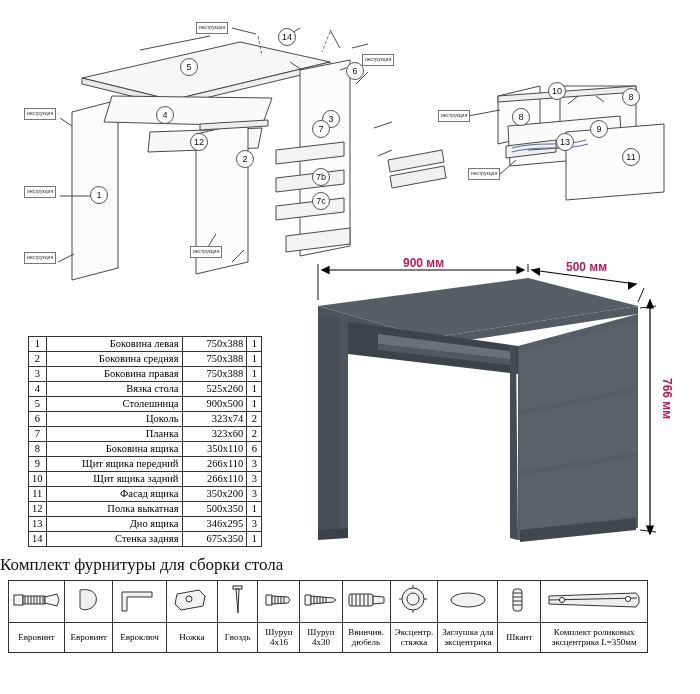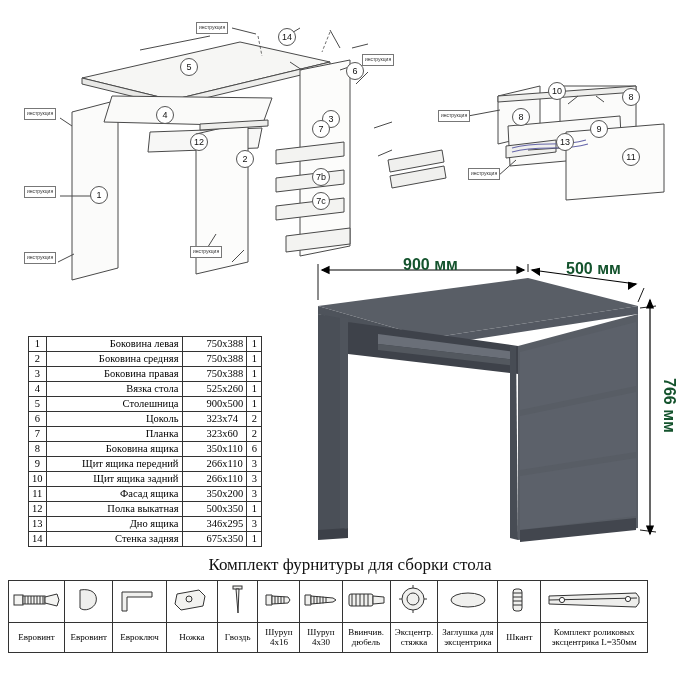--- a/index.html
+++ b/index.html
@@ -30,29 +30,29 @@
     position:absolute; left:28px; top:336px;
     border-collapse:collapse;
     font-family:"Liberation Serif", serif;
     font-size:10.5px;
   }
   .parts td {
     border:1px solid #333; padding:0px 3px; height:14.2px; line-height:14px;
   }
   .parts td.num { width:15px; text-align:center; }
   .parts td.nm  { width:136px; text-align:right; }
-  .parts td.sz  { width:56px; text-align:left;padding-left:24px; }
+  .parts td.sz  { width:56px; text-align:right;padding-left:24px; }
   .parts td.qt  { width:15px; text-align:center; }
 
-  .dimtxt { position:absolute; font-family:"Liberation Sans", sans-serif; font-size:16px; font-weight:bold; color:#14532d; }
+  .dimtxt { position:absolute; font-family:"Liberation Sans", sans-serif; font-size:12px; font-weight:bold; color:#be185d; }
   .dimtxt.vert { writing-mode:vertical-rl; text-orientation:mixed; }
 
   
   .kit-title {
-    position:absolute; left:0; top:555px; width:700px; text-align:center;
+    position:absolute; left:0; top:555px; width:700px; text-align:left;
     font-family:"Liberation Serif", serif; font-size:17px; color:#111;
   }
   .kit {
     position:absolute; left:8px; top:580px; width:640px;
     border-collapse:collapse;
     font-family:"Liberation Serif", serif;
   }
   .kit td { border:1px solid #333; text-align:center; vertical-align:middle; }
   .kit tr.icons td { height:42px; padding:0; }
   .kit tr.names td { height:30px; font-size:9px; line-height:1.05; padding:1px 1px; }

